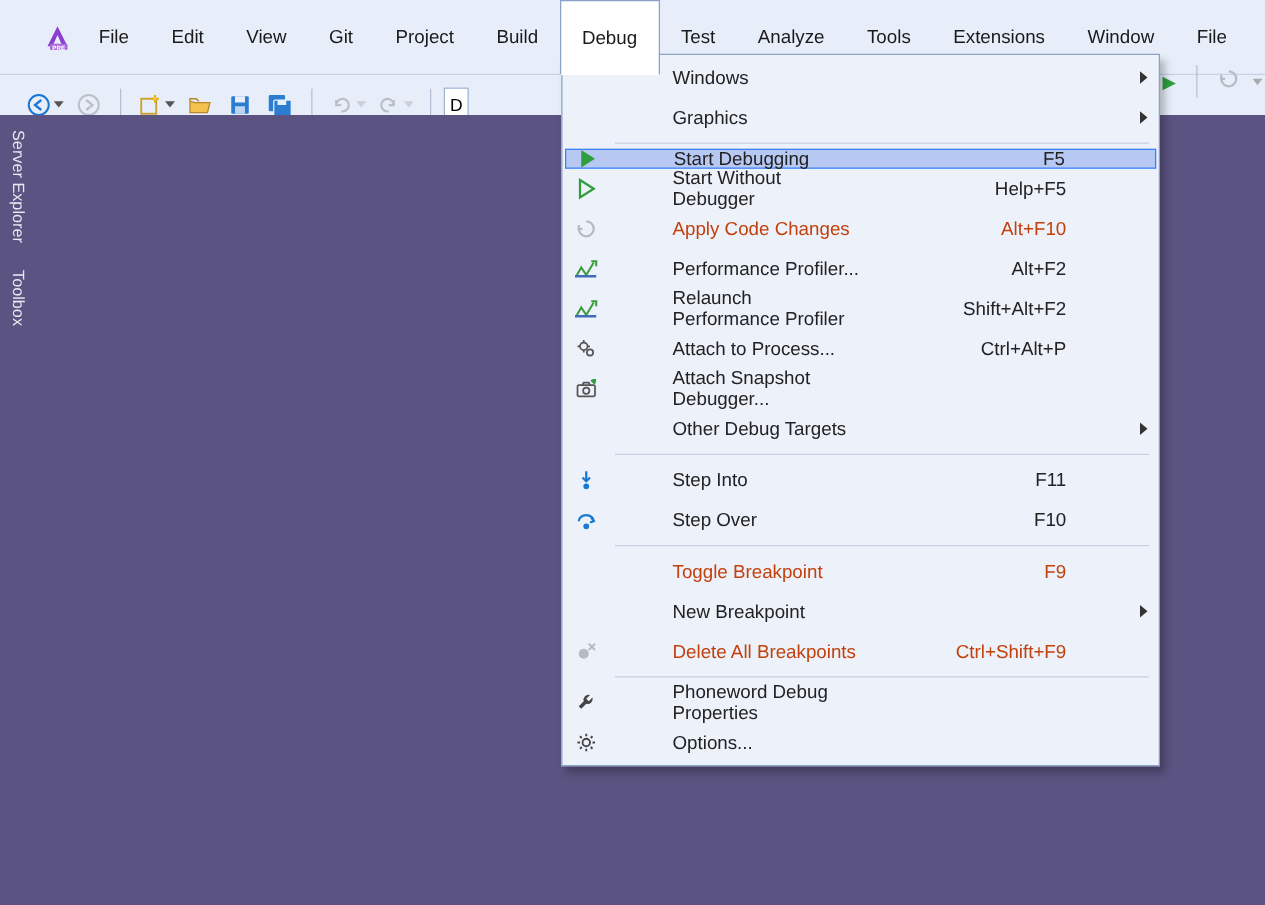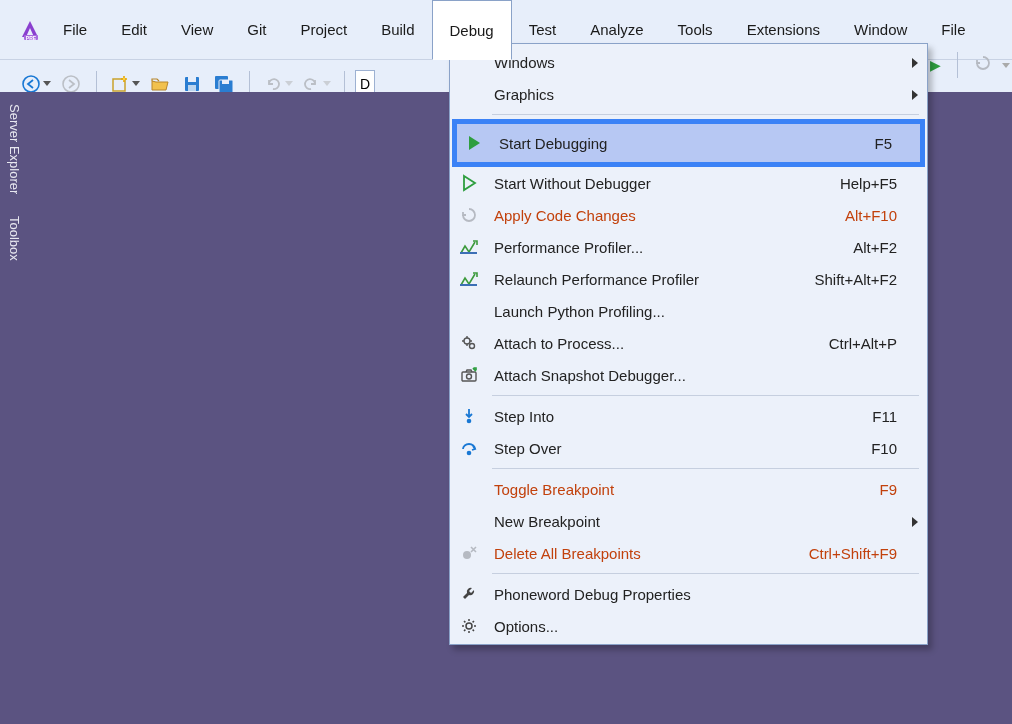--- a/index.html
+++ b/index.html
@@ -6,21 +6,21 @@
   html, body { width: 1012px; height: 724px; overflow: hidden; }
   body { background: #5b5381; }
 
   
   .menubar {
     height: 60px;
     background: #e7eefa;
     border-bottom: 1px solid #c8d2e4;
     display: flex;
     align-items: stretch;
-    padding-left: 16px;
+    padding-left: 32px;
   }
   .logo {
     width: 30px;
     display: flex;
     align-items: center;
     justify-content: center;
   }
   .menu-items { display: flex; align-items: stretch; }
   .menu-item {
     padding: 0 17px;
@@ -120,26 +120,27 @@
     box-shadow: 4px 5px 6px rgba(0,0,0,0.25);
     z-index: 10;
     padding: 2px;
   }
   .dd-row {
     display: flex;
     align-items: center;
     height: 32px;
     font-size: 15px;
     color: #222;
+    gap: 44px;
   }
   .dd-row.disabled { color: #c2410c; }
   .dd-row.highlight {
     background: #b7c8f3;
-    border: 5px solid #3b82f6;
-    height: 48px;
+    border: 1px solid #3b82f6;
+    height: 16px;
   }
   .dd-icon {
     width: 34px;
     display: flex;
     align-items: center;
     justify-content: center;
     flex-shrink: 0;
   }
   .dd-label { flex: 1; padding-left: 8px; }
   .dd-shortcut { width: 128px; text-align: right; padding-right: 8px; }
@@ -320,26 +321,20 @@
           <path d="M2 15 L6 8 L10 14 L16 4" fill="none" stroke="#3c9a3c" stroke-width="1.6"></path>
           <path d="M14 3 L18 3 L18 7" fill="none" stroke="#3c9a3c" stroke-width="1.6"></path>
           <rect x="1" y="14" width="17" height="2" fill="#3c6fb5"></rect>
         </svg>
       </div>
       <div class="dd-label">Relaunch Performance Profiler</div>
       <div class="dd-shortcut">Shift+Alt+F2</div>
       <div class="dd-sub"></div>
     </div>
     <div class="dd-row">
-      <div class="dd-icon"></div>
-      <div class="dd-label">Launch Python Profiling...</div>
-      <div class="dd-shortcut"></div>
-      <div class="dd-sub"></div>
-    </div>
-    <div class="dd-row">
       <div class="dd-icon">
         <svg width="18" height="18" viewBox="0 0 18 18">
           <circle cx="7" cy="7" r="3" fill="none" stroke="#555" stroke-width="1.4"></circle>
           <circle cx="12" cy="12" r="2.5" fill="none" stroke="#555" stroke-width="1.4"></circle>
           <path d="M7 2 L7 4 M2 7 L4 7 M7 10 L7 12 M10 7 L12 7" stroke="#555" stroke-width="1.4"></path>
         </svg>
       </div>
       <div class="dd-label">Attach to Process...</div>
       <div class="dd-shortcut">Ctrl+Alt+P</div>
       <div class="dd-sub"></div>
@@ -350,20 +345,26 @@
           <rect x="2" y="6" width="14" height="9" rx="1" fill="none" stroke="#555" stroke-width="1.4"></rect>
           <circle cx="9" cy="10.5" r="2.5" fill="none" stroke="#555" stroke-width="1.4"></circle>
           <path d="M6 6 L7 4 L11 4 L12 6" fill="none" stroke="#555" stroke-width="1.4"></path>
           <path d="M13 2 L16 5" stroke="#2e9e3f" stroke-width="1.8"></path>
           <path d="M14 2 L16 2 L16 4" stroke="#2e9e3f" stroke-width="1.6" fill="none"></path>
         </svg>
       </div>
       <div class="dd-label">Attach Snapshot Debugger...</div>
       <div class="dd-shortcut"></div>
       <div class="dd-sub"></div>
+    </div>
+    <div class="dd-row">
+      <div class="dd-icon"></div>
+      <div class="dd-label">Other Debug Targets</div>
+      <div class="dd-shortcut"></div>
+      <div class="dd-sub sub-arrow"></div>
     </div>
     <div class="dd-sep"></div>
     <div class="dd-row">
       <div class="dd-icon">
         <svg width="18" height="18" viewBox="0 0 18 18">
           <path d="M9 2 L9 10" stroke="#1978d4" stroke-width="1.8"></path>
           <path d="M6 7 L9 10 L12 7" fill="none" stroke="#1978d4" stroke-width="1.8"></path>
           <circle cx="9" cy="14" r="2.3" fill="#1978d4"></circle>
         </svg>
       </div>

